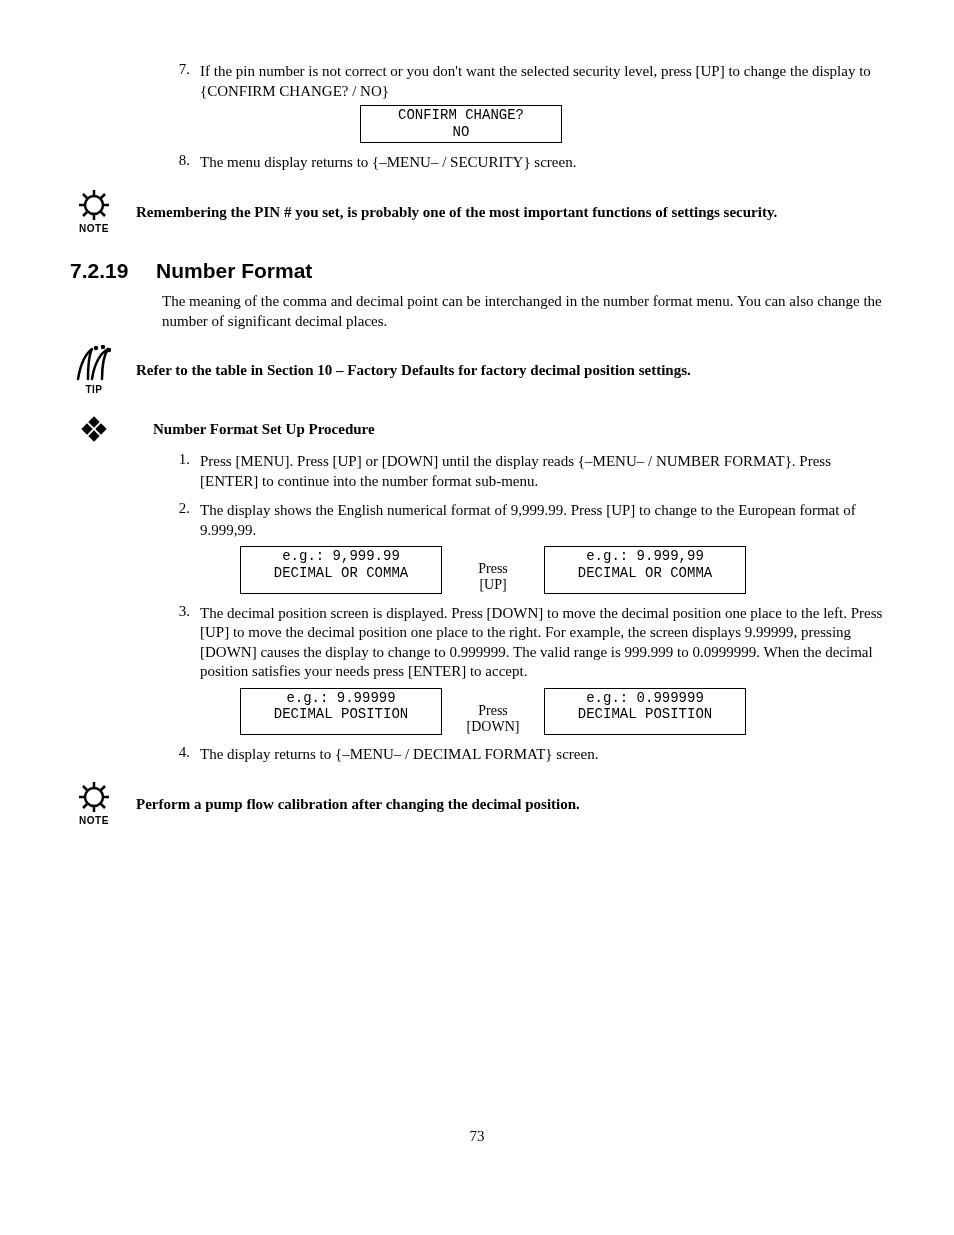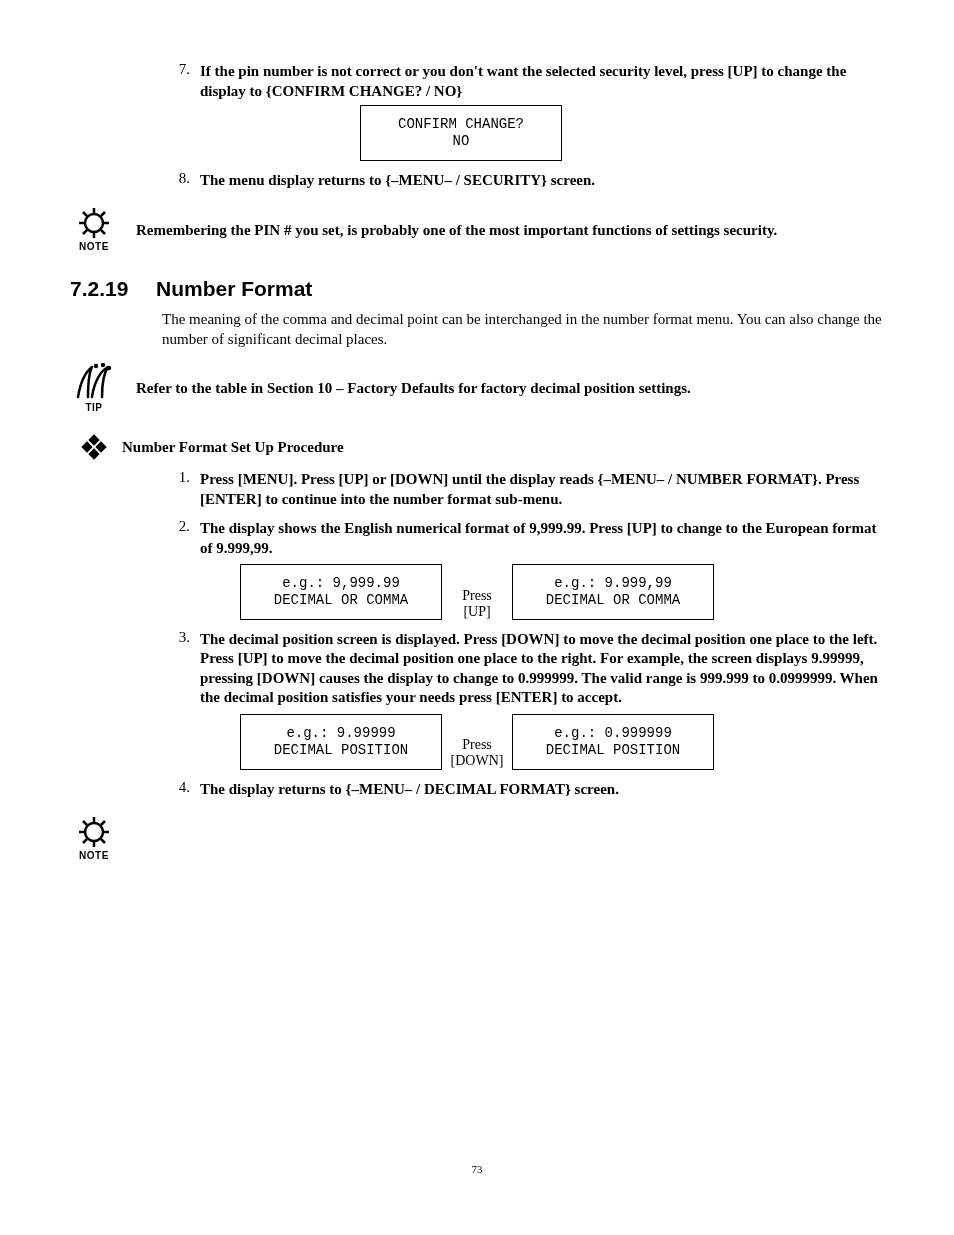--- a/index.html
+++ b/index.html
@@ -33,34 +33,33 @@
   ol.num-list > li > .li-body {
     flex: 1;
   }
   .display-box {
     font-family: "Courier New", monospace;
     font-size: 14px;
     border: 1.5px solid #000;
     display: inline-block;
     text-align: center;
     line-height: 1.2;
-    padding: 10px 0;
+    padding: 1px 0;
   }
   .display-box .line {
     white-space: pre;
   }
   .confirm-box-wrap {
     margin: 4px 0 4px 160px;
   }
   .confirm-box {
     width: 200px;
   }
   .para {
     margin: 2px 0 4px 0;
-    font-weight: bold;
   }
   .callout-row {
     display: flex;
     align-items: center;
     margin: 14px 0 14px 0;
     gap: 18px;
   }
   .callout-icon {
     width: 48px;
     display: flex;
@@ -92,46 +91,46 @@
   .bold { font-weight: bold; }
   .diamond-icon {
     width: 48px;
     display: flex;
     justify-content: center;
     flex-shrink: 0;
   }
   .proc-head {
     display: flex;
     align-items: center;
-    gap: 4px;
+    gap: 35px;
     margin: 18px 0 6px 0;
   }
   .two-box-row {
     display: flex;
     align-items: stretch;
     margin: 6px 0 4px 40px;
-    gap: 0;
+    gap: 16px;
   }
   .two-box-row .display-box {
     width: 200px;
   }
   .two-box-row .mid-label {
     width: 70px;
     display: flex;
     flex-direction: column;
     justify-content: flex-end;
     align-items: center;
     font-size: 14px;
     line-height: 1.15;
     margin-top: 15px;
   }
   .page-num {
     text-align: center;
     margin-top: 300px;
-    font-size: 11px;
+    font-size: 15px;
   }
 </style>
 </head>
 <body>
 
 <div class="content-block">
   <ol class="num-list">
     <li>
       <div class="num">7.</div>
       <div class="li-body">
@@ -277,15 +276,16 @@
       <line x1="19" y1="25" x2="19" y2="30" stroke="#000" stroke-width="2.5"></line>
       <line x1="4" y1="15" x2="9" y2="15" stroke="#000" stroke-width="2.5"></line>
       <line x1="29" y1="15" x2="34" y2="15" stroke="#000" stroke-width="2.5"></line>
       <line x1="8" y1="4" x2="12" y2="8" stroke="#000" stroke-width="2.5"></line>
       <line x1="26" y1="22" x2="30" y2="26" stroke="#000" stroke-width="2.5"></line>
       <line x1="30" y1="4" x2="26" y2="8" stroke="#000" stroke-width="2.5"></line>
       <line x1="12" y1="22" x2="8" y2="26" stroke="#000" stroke-width="2.5"></line>
     </svg>
     <div class="callout-label">NOTE</div>
   </div>
+  <div class="callout-text bold">Perform a pump flow calibration after changing the decimal position.</div>
 </div>
 
 <div class="page-num">73</div>
 
 </body></html>

